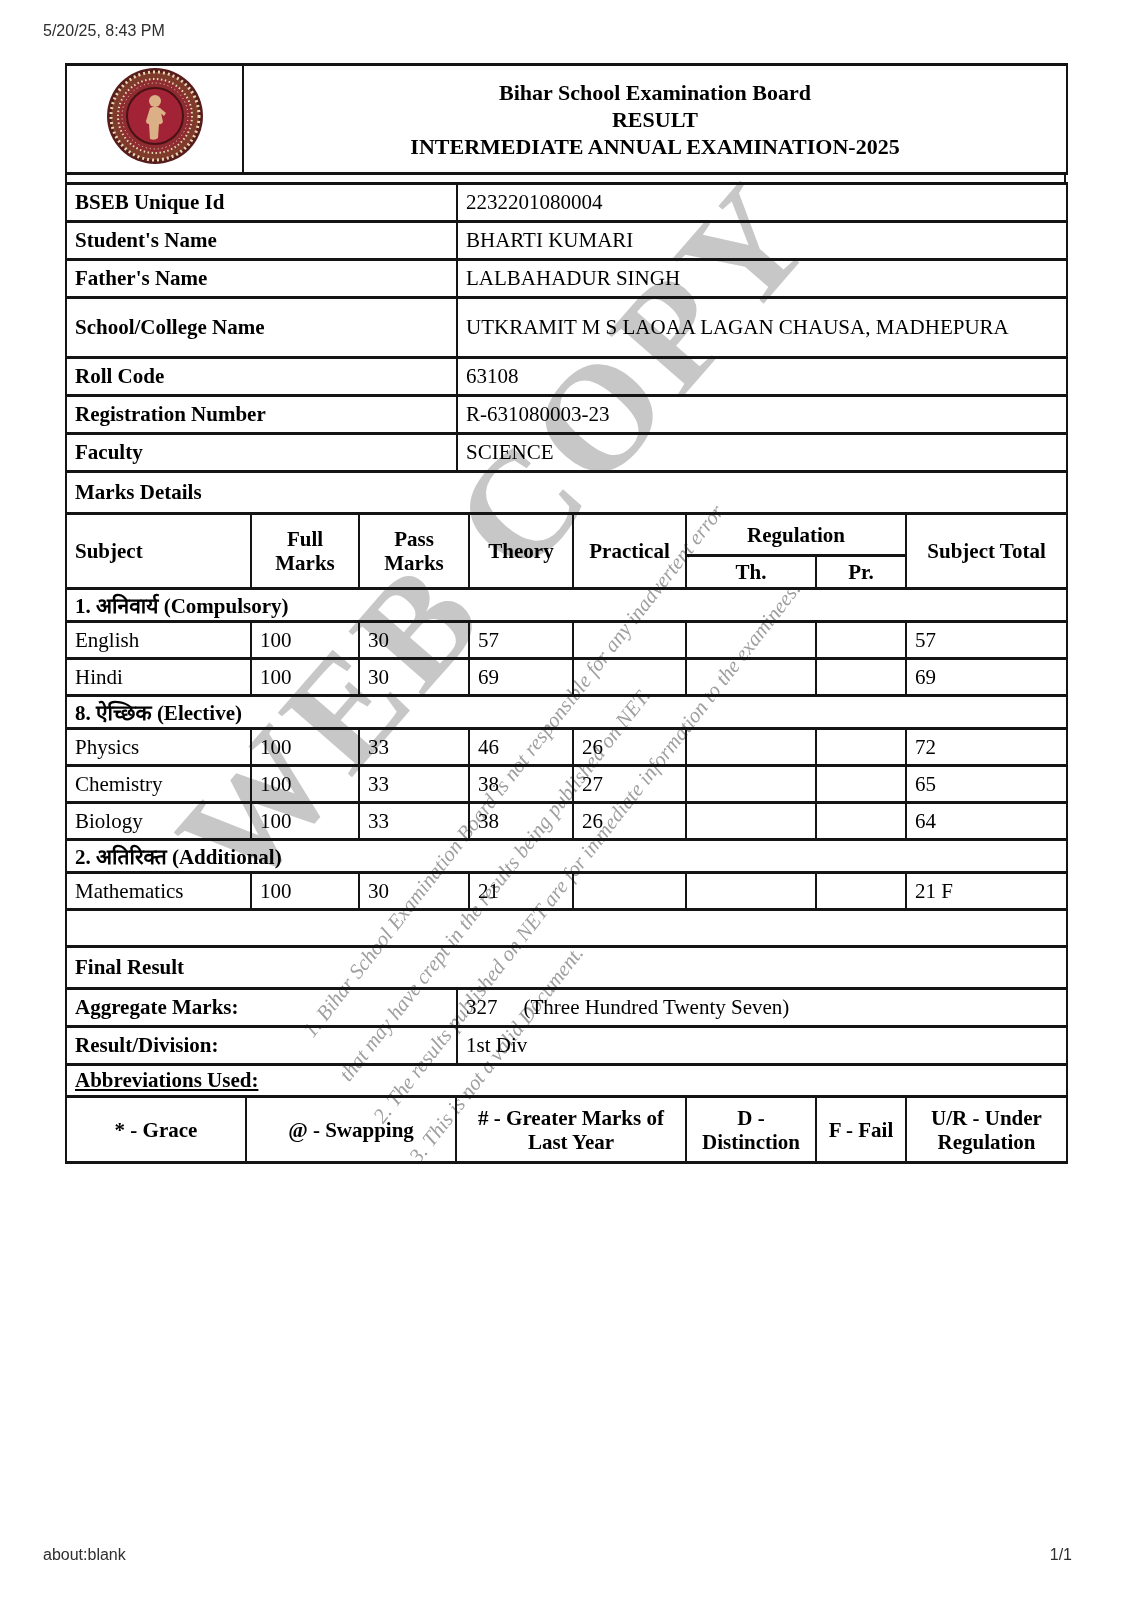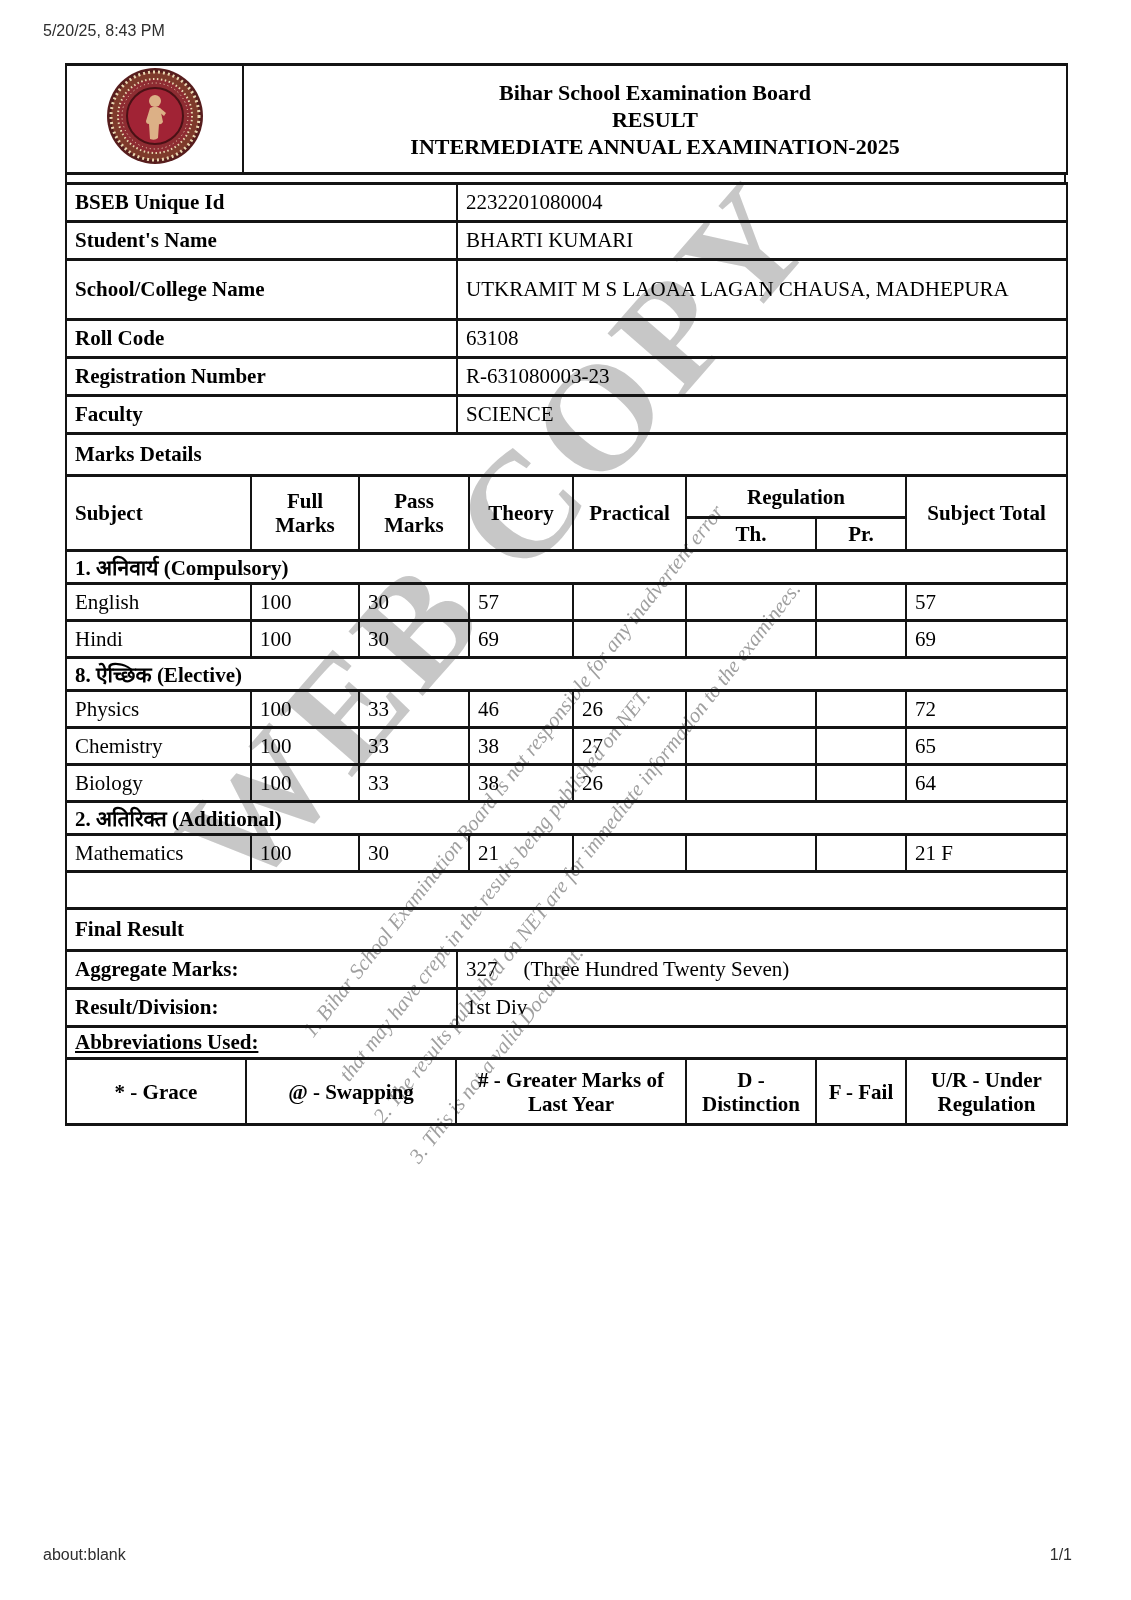--- a/index.html
+++ b/index.html
@@ -124,20 +124,24 @@
         </colgroup>
       <tbody>
           <tr class="row-h">
         <td class="b">BSEB Unique Id</td>
         <td>2232201080004</td>
       </tr>
       <tr class="row-h">
         <td class="b">Student's Name</td>
         <td>BHARTI KUMARI</td>
       </tr>
+      <tr class="row-h">
+        <td class="b">Father's Name</td>
+        <td>LALBAHADUR SINGH</td>
+      </tr>
       <tr class="school-h">
         <td class="b">School/College Name</td>
         <td>UTKRAMIT M S LAOAA LAGAN CHAUSA, MADHEPURA</td>
       </tr>
       <tr class="row-h">
         <td class="b">Roll Code</td>
         <td>63108</td>
       </tr>
       <tr class="row-h">
         <td class="b">Registration Number</td>

